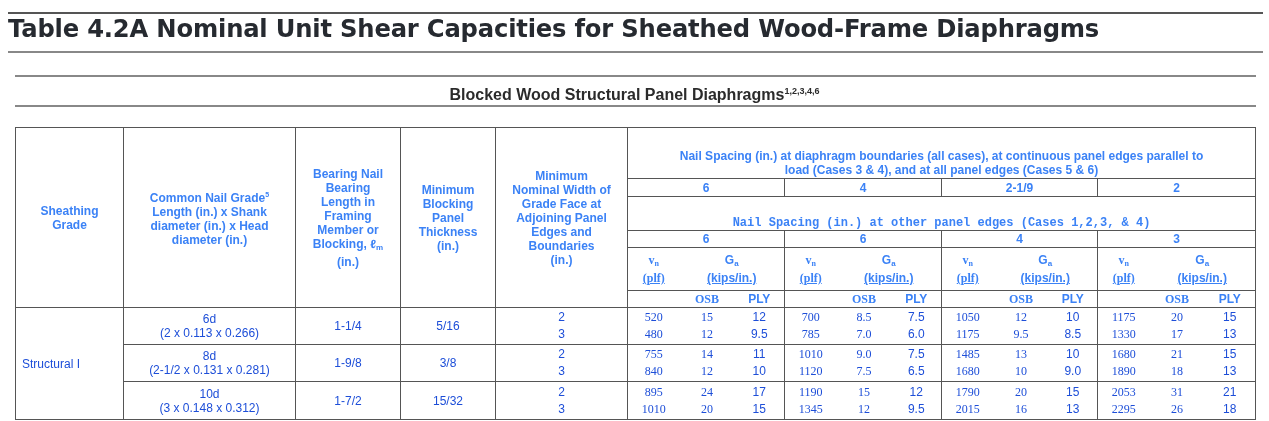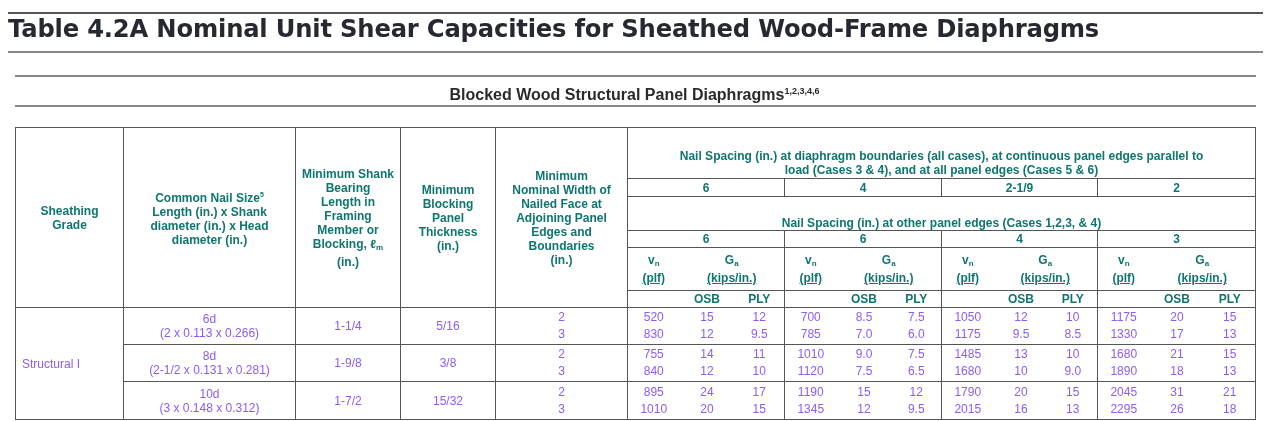--- a/index.html
+++ b/index.html
@@ -3,27 +3,27 @@
 <meta charset="utf-8">
 <style>
   html, body { margin:0; padding:0; background:#ffffff; }
   body { width:1269px; height:421px; position:relative; overflow:hidden; font-family:"Liberation Sans", sans-serif; color:#2a2a2a; }
   .hline { position:absolute; background:#555; }
   .title { position:absolute; left:8px; top:14px; font-family:"DejaVu Sans", sans-serif; font-weight:bold; font-size:25px; color:#262a30; letter-spacing:-0.2px; white-space:nowrap; transform:scaleX(0.97); transform-origin:left; }
   .subtitle { position:absolute; left:0; width:1269px; top:86px; text-align:center; font-size:16px; font-weight:bold; color:#2b2b2b; }
   .subtitle sup { font-size:9px; vertical-align:6px; }
   table.t { position:absolute; left:15px; top:127px; border-collapse:collapse; table-layout:fixed; width:1241px; font-size:12px; }
   table.t td { border:1.5px solid #555; padding:0; text-align:center; vertical-align:middle; line-height:14px; }
-  .hd { font-weight:bold; color:#0f766e; font-size:12px; }
+  .hd { font-weight:bold; color:#3b82f6; font-size:12px; }
   .nb-b { border-bottom:none !important; }
   .nb-l { border-left:none !important; }
-  .nb-r { border-right:none !important; }
+  .nb-r { border-right:none !important;font-family:Liberation Serif, serif; }
   .ul { text-decoration:underline; }
   .sub { font-size:8px; vertical-align:-2px; }
-  .dat { font-size:12px; color:#8b5cf6; }
+  .dat { font-size:12px; color:#1d4ed8; }
   .pair { display:flex; flex-direction:column; line-height:17px; }
 </style>
 </head>
 <body>
 
 <div class="hline" style="left:8px; top:12px; width:1255px; height:2px;"></div>
 <div class="title">Table 4.2A Nominal Unit Shear Capacities for Sheathed Wood-Frame Diaphragms</div>
 <div class="hline" style="left:8px; top:51px; width:1255px; height:1.5px; background:#888;"></div>
 
 <div class="hline" style="left:15px; top:75px; width:1241px; height:1.5px; background:#888;"></div>
@@ -50,63 +50,63 @@
       <col style="width:55px">
       <col style="width:51px">
   </colgroup>
   <tbody id="hdr">
     <tr style="height:51px">
       <td rowspan="6" class="hd">
           <div>Sheathing</div>
           <div>Grade</div>
         </td>
       <td rowspan="6" class="hd">
-        <div><span>Common Nail Size</span><sup style="font-size:7px">5</sup></div>
+        <div><span>Common Nail Grade</span><sup style="font-size:7px">5</sup></div>
         <div>Length (in.) x Shank</div>
         <div>diameter (in.) x Head</div>
         <div>diameter (in.)</div>
       </td>
       <td rowspan="6" class="hd">
-        <div>Minimum Shank</div>
+        <div>Bearing Nail</div>
         <div>Bearing</div>
         <div>Length in</div>
         <div>Framing</div>
         <div>Member or</div>
         <div><span>Blocking, ℓ</span><span class="sub">m</span></div>
         <div>(in.)</div>
       </td>
       <td rowspan="6" class="hd">
         <div>Minimum</div>
         <div>Blocking</div>
         <div>Panel</div>
         <div>Thickness</div>
         <div>(in.)</div>
       </td>
       <td rowspan="6" class="hd">
         <div>Minimum</div>
         <div>Nominal Width of</div>
-        <div>Nailed Face at</div>
+        <div>Grade Face at</div>
         <div>Adjoining Panel</div>
         <div>Edges and</div>
         <div>Boundaries</div>
         <div>(in.)</div>
       </td>
       <td colspan="12" class="hd nb-b" style="vertical-align:bottom; padding-bottom:1px;">
         <div>Nail Spacing (in.) at diaphragm boundaries (all cases), at continuous panel edges parallel to</div>
         <div>load (Cases 3 &amp; 4), and at all panel edges (Cases 5 &amp; 6)</div>
       </td>
     </tr>
     <tr style="height:18px" id="bs-row">
         <td colspan="3" class="hd">6</td>
         <td colspan="3" class="hd">4</td>
         <td colspan="3" class="hd">2-1/9</td>
         <td colspan="3" class="hd">2</td>
       </tr>
     <tr style="height:34px">
-      <td colspan="12" class="hd nb-b" style="vertical-align:bottom;">Nail Spacing (in.) at other panel edges (Cases 1,2,3, &amp; 4)</td>
+      <td colspan="12" class="hd nb-b" style="vertical-align:bottom;font-family:Liberation Mono, monospace;">Nail Spacing (in.) at other panel edges (Cases 1,2,3, &amp; 4)</td>
     </tr>
     <tr style="height:17px" id="os-row">
         <td colspan="3" class="hd">6</td>
         <td colspan="3" class="hd">6</td>
         <td colspan="3" class="hd">4</td>
         <td colspan="3" class="hd">3</td>
       </tr>
     <tr style="height:43px" id="unit-row">
         <td class="hd nb-r">
           <div><span>v</span><span class="sub">n</span></div>
@@ -167,21 +167,21 @@
         <td class="dat">5/16</td>
         <td class="dat">
           <div class="pair">
             <span>2</span>
             <span>3</span>
           </div>
         </td>
         <td class="dat nb-r">
           <div class="pair">
             <span>520</span>
-            <span>830</span>
+            <span>480</span>
           </div>
         </td>
         <td class="dat nb-l nb-r">
           <div class="pair">
             <span>15</span>
             <span>12</span>
           </div>
         </td>
         <td class="dat nb-l">
           <div class="pair">
@@ -392,21 +392,21 @@
           </div>
         </td>
         <td class="dat nb-l">
           <div class="pair">
             <span>15</span>
             <span>13</span>
           </div>
         </td>
         <td class="dat nb-r">
           <div class="pair">
-            <span>2045</span>
+            <span>2053</span>
             <span>2295</span>
           </div>
         </td>
         <td class="dat nb-l nb-r">
           <div class="pair">
             <span>31</span>
             <span>26</span>
           </div>
         </td>
         <td class="dat nb-l">

